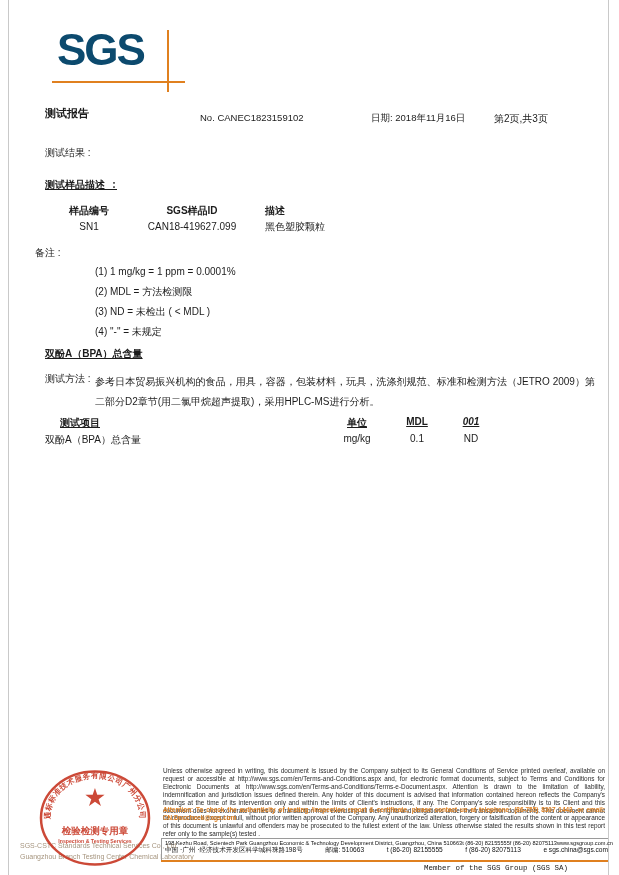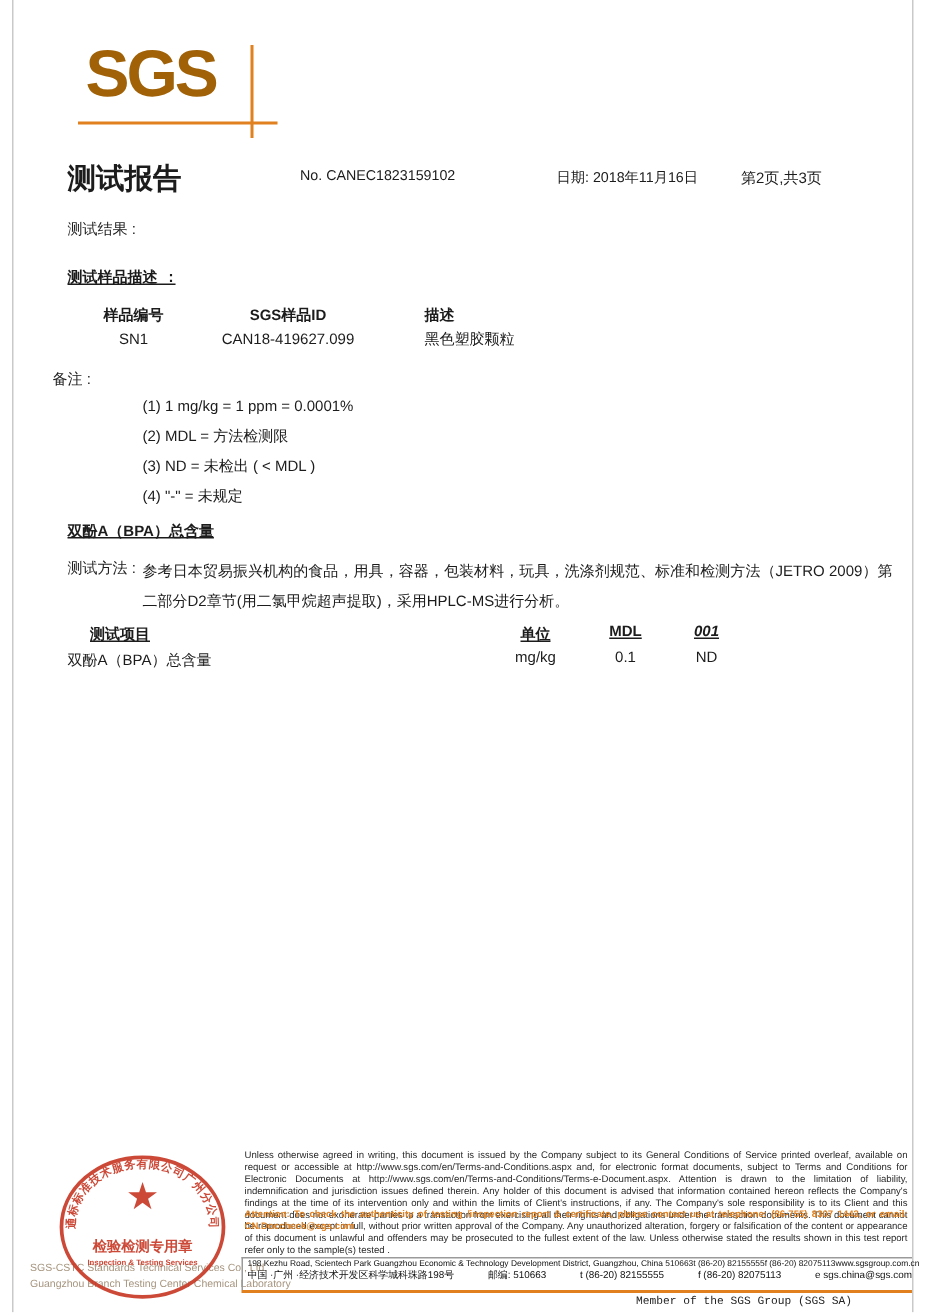--- a/index.html
+++ b/index.html
@@ -12,42 +12,42 @@
     overflow: hidden;
   }
   .edge { position:absolute; top:0; bottom:0; width:1px; background:#c9c9c9; }
   .edge.left { left:8px; }
   .edge.right { left:608px; }
 
   
   .sgs-logo {
     position:absolute; left:57px; top:28px;
     font-size:44px; font-weight:800; letter-spacing:-2px;
-    color:#a16207; line-height:1;
+    color:#0c4a6e; line-height:1;
   }
   .logo-vline { position:absolute; left:167px; top:30px; width:2px; height:62px; background:#e0801f; }
   .logo-hline { position:absolute; left:52px; top:81px; width:133px; height:2px; background:#e0801f; }
 
   
-  .doc-title { position:absolute; left:45px; top:106px; font-size:19px; font-weight:bold; }
+  .doc-title { position:absolute; left:45px; top:106px; font-size:11px; font-weight:bold; }
   .report-no { position:absolute; left:200px; top:112px; font-size:9.5px; }
   .report-date { position:absolute; left:355px; top:112px; font-size:9.5px;margin-left:16px; }
   .page-info { position:absolute; left:494px; top:112px; font-size:10px; }
 
   
   .b { font-size:10px; }
   .bold { font-weight:bold; }
   .results-label { position:absolute; left:45px; top:146px; }
   .sample-heading { position:absolute; left:45px; top:178px; font-weight:bold; text-decoration:underline;font-family:Liberation Mono, monospace; }
 
   .sample-table { position:absolute; left:45px; top:203px; width:420px; }
   .sample-row { display:flex; line-height:16px; }
   .s-col1 { width:88px; text-align:center; }
   .s-col2 { width:118px; text-align:center; }
-  .s-col3 { margin-left:32px; text-align:right; }
+  .s-col3 { margin-left:14px; text-align:right; }
 
   .notes-label { position:absolute; left:35px; top:246px;text-align:right; }
   .notes-list { position:absolute; left:95px; top:262px; line-height:20px; }
 
   .bpa-heading { position:absolute; left:45px; top:347px; font-weight:bold; text-decoration:underline; }
   .method-label { position:absolute; left:45px; top:372px; }
   .method-text { position:absolute; left:95px; top:372px; width:500px; line-height:19.5px; text-align:justify; }
 
   .rt-row { position:absolute; left:0; width:579px; height:16px; }
   .rt-head { top:416px; font-weight:bold; }

